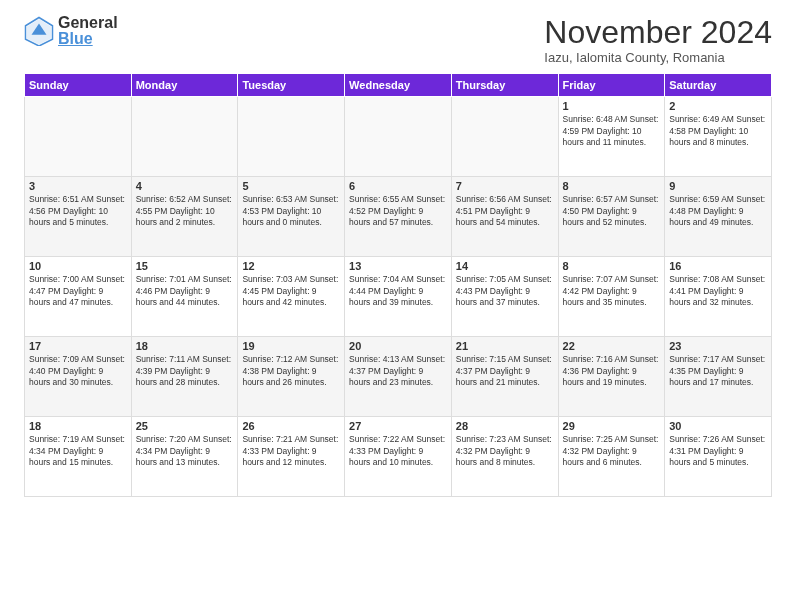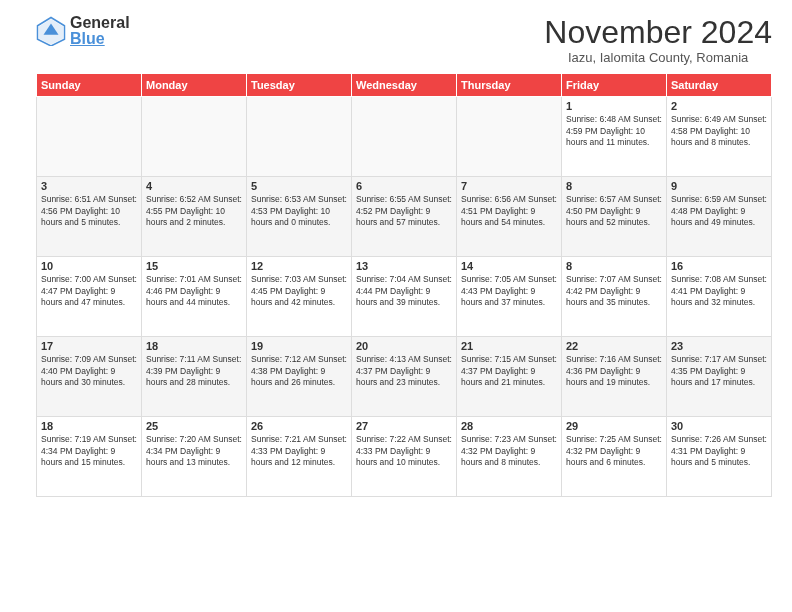--- a/index.html
+++ b/index.html
@@ -6,21 +6,21 @@
     body {
       width: 792px;
       height: 612px;
       font-family: Arial, sans-serif;
       background: #fff;
       overflow: hidden;
     }
     .page {
       width: 792px;
       height: 612px;
-      padding: 15px 20px 10px 36px;
+      padding: 15px 20px 10px 24px;
     }
     .header {
       display: flex;
       align-items: flex-start;
       justify-content: space-between;
       margin-bottom: 8px;
     }
     .logo {
       display: flex;
       align-items: center;
@@ -40,38 +40,38 @@
       font-size: 16px;
       font-weight: bold;
       color: #4a90d9;
       text-decoration: underline;
     }
     .logo-icon {
       width: 30px;
       height: 30px;
     }
     .title-block {
-      text-align: center;
+      text-align: left;
     }
     .main-title {
       font-size: 32px;
       font-weight: normal;
       color: #333;
       line-height: 1.1;
     }
     .subtitle {
       font-size: 13px;
       color: #555;
     }
     .calendar {
       width: 100%;
       border-collapse: collapse;
     }
     .calendar thead tr th {
-      background-color: #ef4444;
+      background-color: #6d28d9;
       color: #fff;
       font-size: 11px;
       font-weight: bold;
       padding: 5px 4px;
       text-align: left;
       border: 1px solid #fff;
     }
     .calendar tbody tr td {
       vertical-align: top;
       font-size: 9px;

